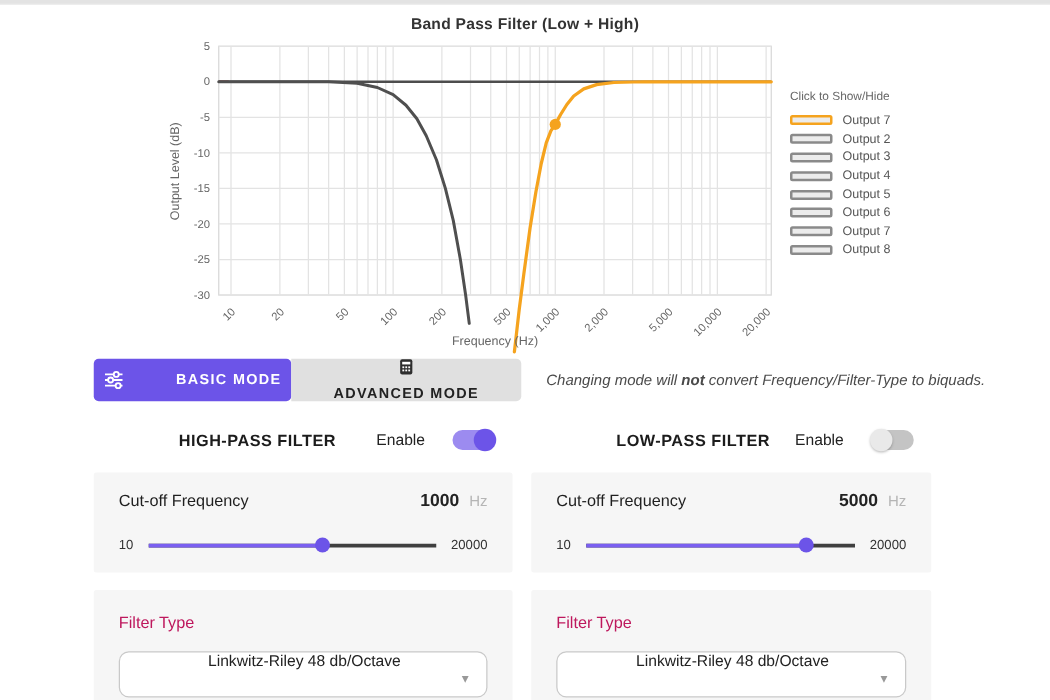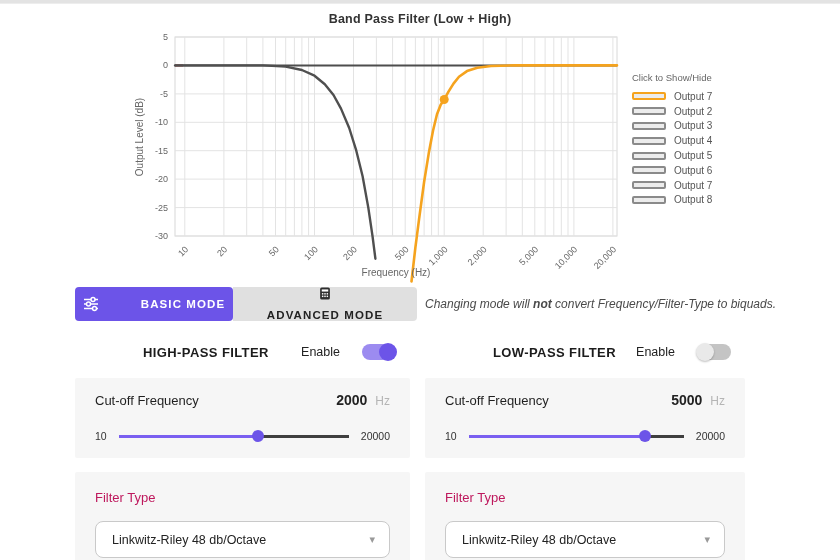--- a/index.html
+++ b/index.html
@@ -18,21 +18,21 @@
   .legend-swatch { width:34px; height:8px; background:#ececec; border:2px solid #8a8a8a;
     border-radius:2px; margin-right:8px; flex:none; }
   .legend-label { font-size:10px; color:#555; white-space:nowrap; }
 
   
   .mode-row { display:flex; align-items:center; margin-left:75px; height:34px; }
   .btn { display:flex; align-items:center; justify-content:center; gap:9px; height:34px;
     font-size:11.5px; font-weight:bold; letter-spacing:1.1px; cursor:pointer; border:none; }
   .btn-basic { width:158px; background:#6c54e8; color:#fff; border-radius:4px;gap:42px; }
   .btn-advanced { width:184px; background:#e0e0e0; color:#222; border-radius:0 4px 4px 0;flex-direction:column; }
-  .mode-note { margin-left:8px; font-size:12px; font-style:italic; color:#4a4a4a; }
+  .mode-note { margin-left:20px; font-size:12px; font-style:italic; color:#4a4a4a; }
   .mode-note b { font-weight:bold; }
 
   
   .cols { display:grid; grid-template-columns:335px 320px; column-gap:15px; margin-left:75px; }
   .filter-header { display:flex; align-items:center; margin-top:21px; height:20px;
     padding-left:68px; }
   .filter-header .ftitle { font-size:13px; font-weight:bold; letter-spacing:.4px; color:#1c1c1c; }
   .filter-header .enable-wrap { display:flex; align-items:center; gap:22px; margin-left:auto;
     margin-right:14px; }
   .enable-label { font-size:12.5px; color:#222; }
@@ -56,21 +56,21 @@
   .slider .track { position:absolute; top:5px; left:0; right:0; height:2.5px; background:#3f3f3f; }
   .slider .fill { position:absolute; top:4.5px; left:0; height:3.5px; background:#7a5ff0; }
   .slider .thumb { position:absolute; top:0; width:12px; height:12px; border-radius:50%;
     background:#6c54e8; transform:translateX(-6px); }
 
   .row2 { margin-top:14px; }
   .row2 .card { height:100px; padding:18px 20px 0 20px; }
   .ft-label { font-size:13px; color:#be185d; }
   .dropdown { margin-top:16px; height:37px; background:#fff; border:1px solid #c9c9c9;
     border-radius:8px; display:flex; align-items:center; padding:0 14px 0 16px;
-    cursor:pointer; }
+    cursor:pointer;flex-direction:column; }
   .dd-value { font-size:12.5px; color:#222; }
   .dd-caret { margin-left:auto; color:#999; font-size:11px; }
 </style>
 </head>
 <body>
 
 <div class="top-strip"></div>
 
 <div class="chart-section">
   <div class="chart-title">Band Pass Filter (Low + High)</div>
@@ -226,21 +226,21 @@
           <span class="knob"></span>
         </span>
     </span>
   </div>
 </div>
 
 <div class="cols row1">
   <div class="card">
     <div class="card-top">
       <span class="cut-label">Cut-off Frequency</span>
-      <span class="cut-value">2000</span>
+      <span class="cut-value">1000</span>
       <span class="cut-unit">Hz</span>
     </div>
     <div class="slider-row">
       <span class="slider-min">10</span>
       <div class="slider" id="hp-slider">
         <div class="track"></div>
         <div class="fill" style="width: 60.5872%;"></div>
         <div class="thumb" style="left: 60.5872%;"></div>
       </div>
       <span class="slider-max">20000</span>

